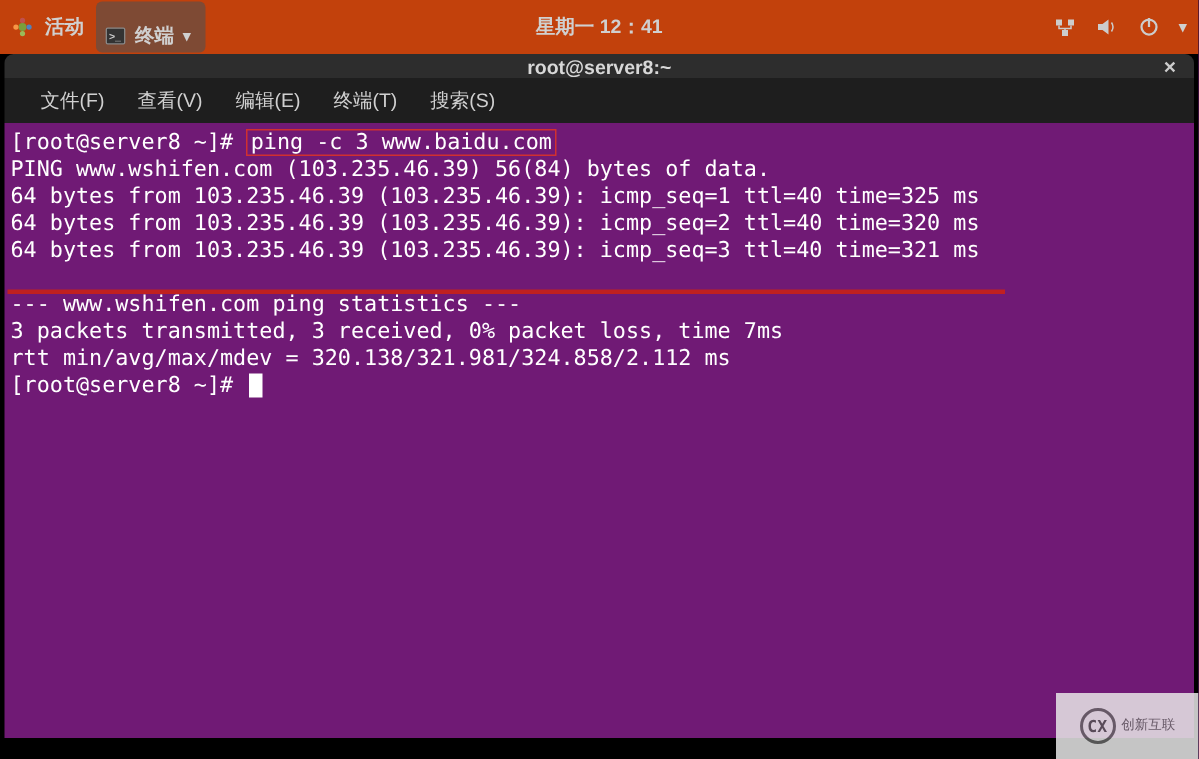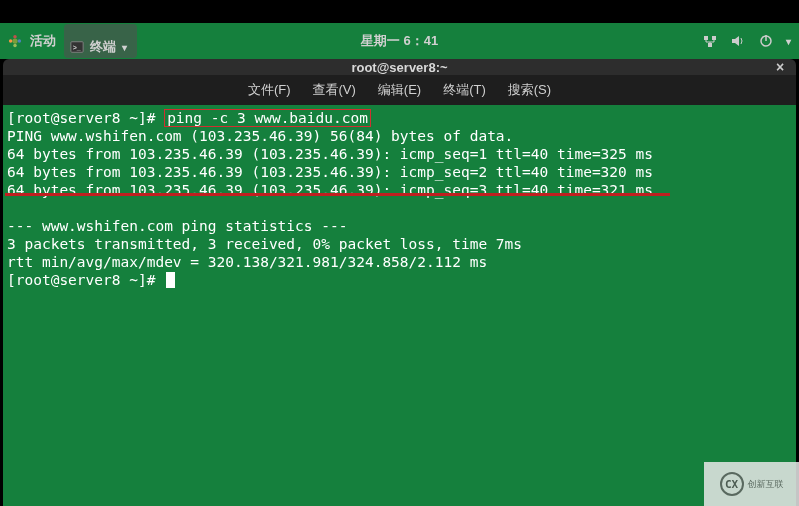--- a/index.html
+++ b/index.html
@@ -12,30 +12,29 @@
       height: 506px;
       background: #000;
       font-family: "DejaVu Sans Mono", monospace;
       font-size: 13px;
       color: #ffffff;
       overflow: hidden;
       position: relative;
     }
     .top-bar {
       height: 36px;
-      background: #15803d;
+      background: #c2410c;
       display: flex;
       align-items: center;
       padding: 0 8px;
       color: #d0d0d0;
       font-family: sans-serif;
       font-size: 13px;
       font-weight: bold;
       position: relative;
-      margin-top: 23px;
     }
     .top-bar-left {
       display: flex;
       align-items: center;
       gap: 8px;
     }
     .flower-icon {
       width: 14px;
       height: 14px;
       display: inline-block;
@@ -100,34 +99,33 @@
       justify-content: center;
       color: #ccc;
       cursor: pointer;
       font-size: 14px;
     }
     .menu-bar {
       height: 30px;
       background: #1e1e1e;
       display: flex;
       align-items: center;
-      padding: 0 4px;
+      padding: 0 14px;
       gap: 2px;
       font-family: sans-serif;
       font-size: 13px;
       color: #d0d0d0;
       margin: 0 3px;
-      justify-content: center;
     }
     .menu-item {
       padding: 4px 10px;
       cursor: pointer;
     }
     .terminal-body {
-      background: #15803d;
+      background: #701a75;
       padding: 4px 4px;
       height: 410px;
       font-family: "DejaVu Sans Mono", "Courier New", monospace;
       font-size: 14.5px;
       line-height: 18px;
       white-space: pre;
       color: #fff;
       margin: 0 3px;
     }
     .highlight-box {
@@ -206,21 +204,21 @@
       <span class="terminal-small-icon">
         <svg viewBox="0 0 16 16">
             <rect x="1" y="2" width="14" height="12" rx="1" fill="#333" stroke="#888"></rect>
             <text x="3" y="11" font-size="8" fill="#ccc">&gt;_</text>
           </svg>
       </span>
       <span>终端</span>
       <span class="chevron-down">▾</span>
     </span>
   </div>
-  <div class="top-bar-center">星期一 6：41</div>
+  <div class="top-bar-center">星期一 12：41</div>
   <div class="top-bar-right">
     <span class="tray-icon">
       <svg viewBox="0 0 16 16">
           <rect x="2" y="3" width="4" height="4" fill="#ccc"></rect>
           <rect x="10" y="3" width="4" height="4" fill="#ccc"></rect>
           <rect x="6" y="10" width="4" height="4" fill="#ccc"></rect>
           <path d="M4 7 L4 9 L12 9 L12 7 M8 9 L8 10" stroke="#ccc" fill="none"></path>
         </svg>
     </span>
     <span class="tray-icon">

